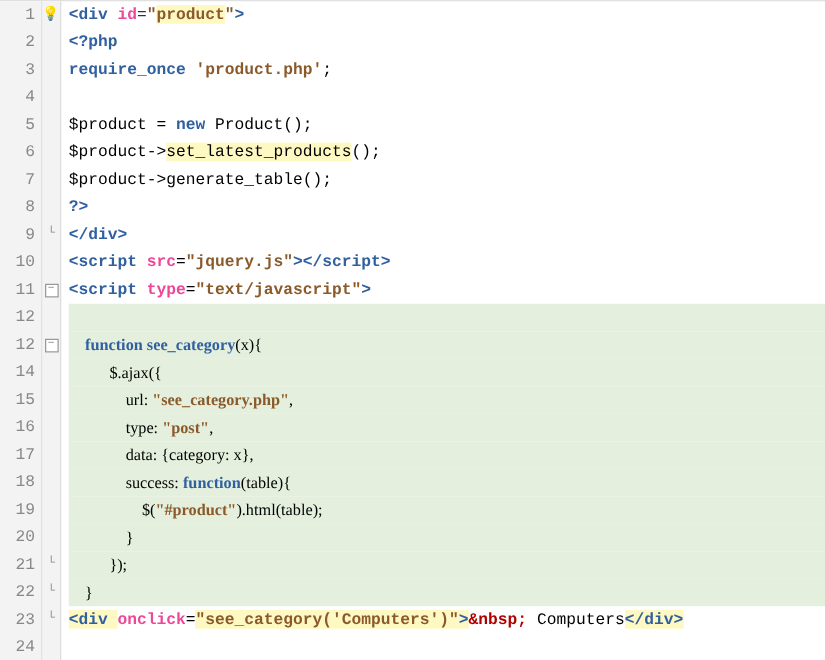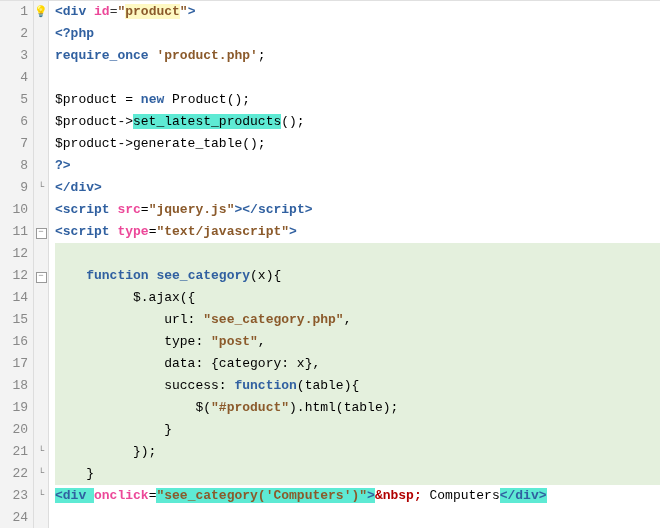--- a/index.html
+++ b/index.html
@@ -58,29 +58,30 @@
     flex: 1;
     padding-left: 6px;
   }
   .line {
     height: 22px;
     line-height: 22px;
     white-space: pre;
   }
   .block-bg {
     background: #e4f0dd;
+    font-family: Liberation Serif, serif;
   }
   .k-tag { color: #3060a0; font-weight: bold; }
   .k-attr { color: #ec4899; font-weight: bold; }
   .k-str { color: #8b5a2b; font-weight: bold; }
   .k-kw { color: #3060a0; font-weight: bold; }
   .k-plain { color: #333; }
   .k-ent { color: #b00000; font-weight: bold; }
   .hl-green { background: #fef9c3; }
-  .hl-yellow { background: #5eead4; }
+  .hl-yellow { background: #fef9c3; }
 </style>
 </head>
 <body>
 
 <div class="editor">
   <div class="gutter">
     <div>1</div>
     <div>2</div>
     <div>3</div>
     <div>4</div>

